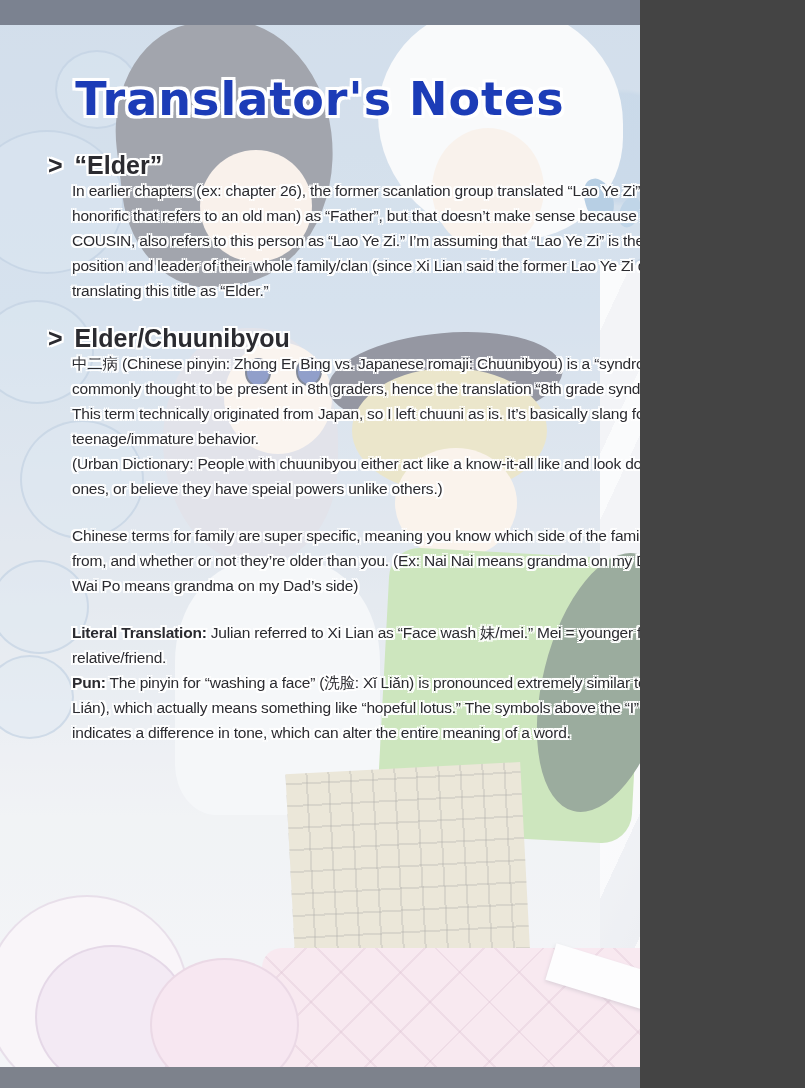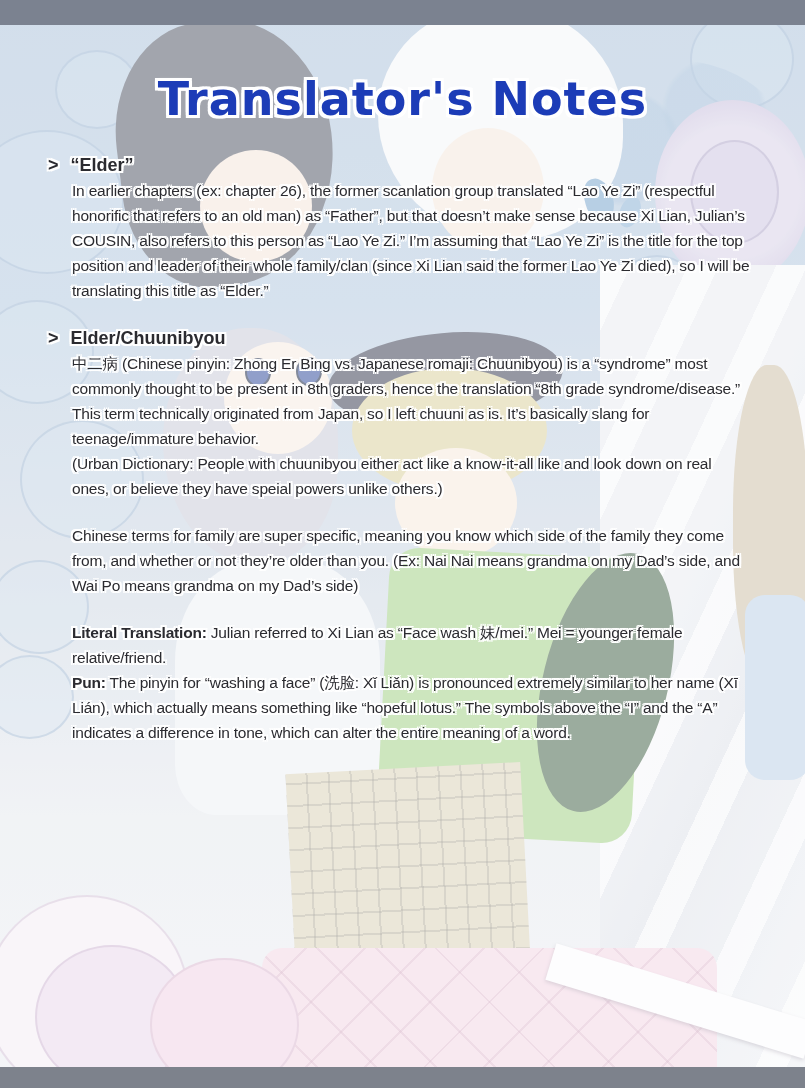--- a/index.html
+++ b/index.html
@@ -1,17 +1,17 @@
 <!DOCTYPE html>
 <html><head>
 <meta charset="utf-8">
 <style>
   html,body{margin:0;padding:0;background:#444;}
   .page{
-    position:relative;width:805px;height:1088px;overflow:hidden;
+    position:relative;width:640px;height:1088px;overflow:hidden;
     font-family:"Liberation Sans",sans-serif;
     background:linear-gradient(180deg,#afc5dc 0%,#b7cbe0 28%,#cdd7e3 52%,#e6e9ee 75%,#eceef2 100%);
   }
   
   .bar-top{position:absolute;top:0;left:0;width:100%;height:25px;background:#7b8290;z-index:5;}
   .bar-bottom{position:absolute;bottom:0;left:0;width:100%;height:21px;background:#7d828c;z-index:5;}
 
   
   .artwork{position:absolute;inset:0;z-index:0;}
   .artwork div{position:absolute;}
@@ -71,21 +71,21 @@
     -2px 0 0 #fff,2px 0 0 #fff,0 -2px 0 #fff,0 2px 0 #fff,0 0 3px #fff;}
   .page-title{
     margin:72px 0 26px 0;text-align:center;
     font-family:"DejaVu Sans",sans-serif;font-weight:bold;font-size:46px;letter-spacing:1px;
     color:#1c3cb7;
     text-shadow:-3px -3px 0 #fff,3px -3px 0 #fff,-3px 3px 0 #fff,3px 3px 0 #fff,
       -3px 0 0 #fff,3px 0 0 #fff,0 -3px 0 #fff,0 3px 0 #fff,0 0 4px #fff;
   }
   .notes-list{margin:0 36px 0 48px;}
   .note-section{margin-bottom:22px;}
-  .section-header{font-size:18px;font-weight:bold;line-height:26px;}
+  .section-header{font-size:25px;font-weight:bold;line-height:26px;}
   .section-marker{margin-right:12px;}
   .section-body{margin-left:24px;width:678px;}
   .section-paragraph{margin:0;font-size:15.5px;line-height:25px;letter-spacing:-0.2px;}
   .paragraph-label{font-weight:bold;}
 </style>
 </head>
 <body>
 
 <div class="page">
 

